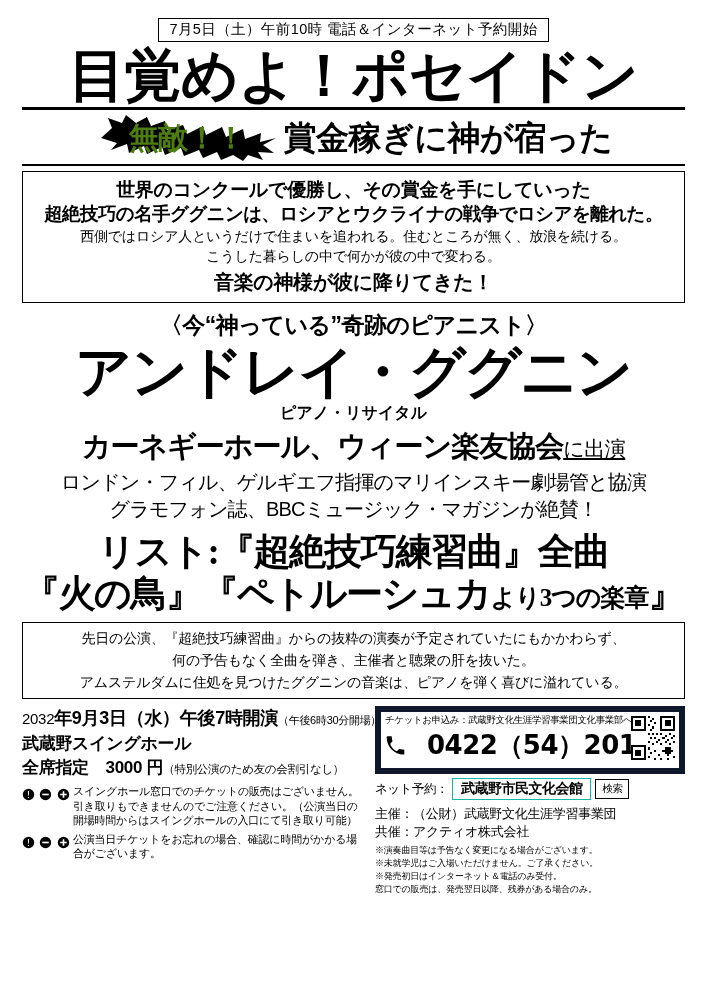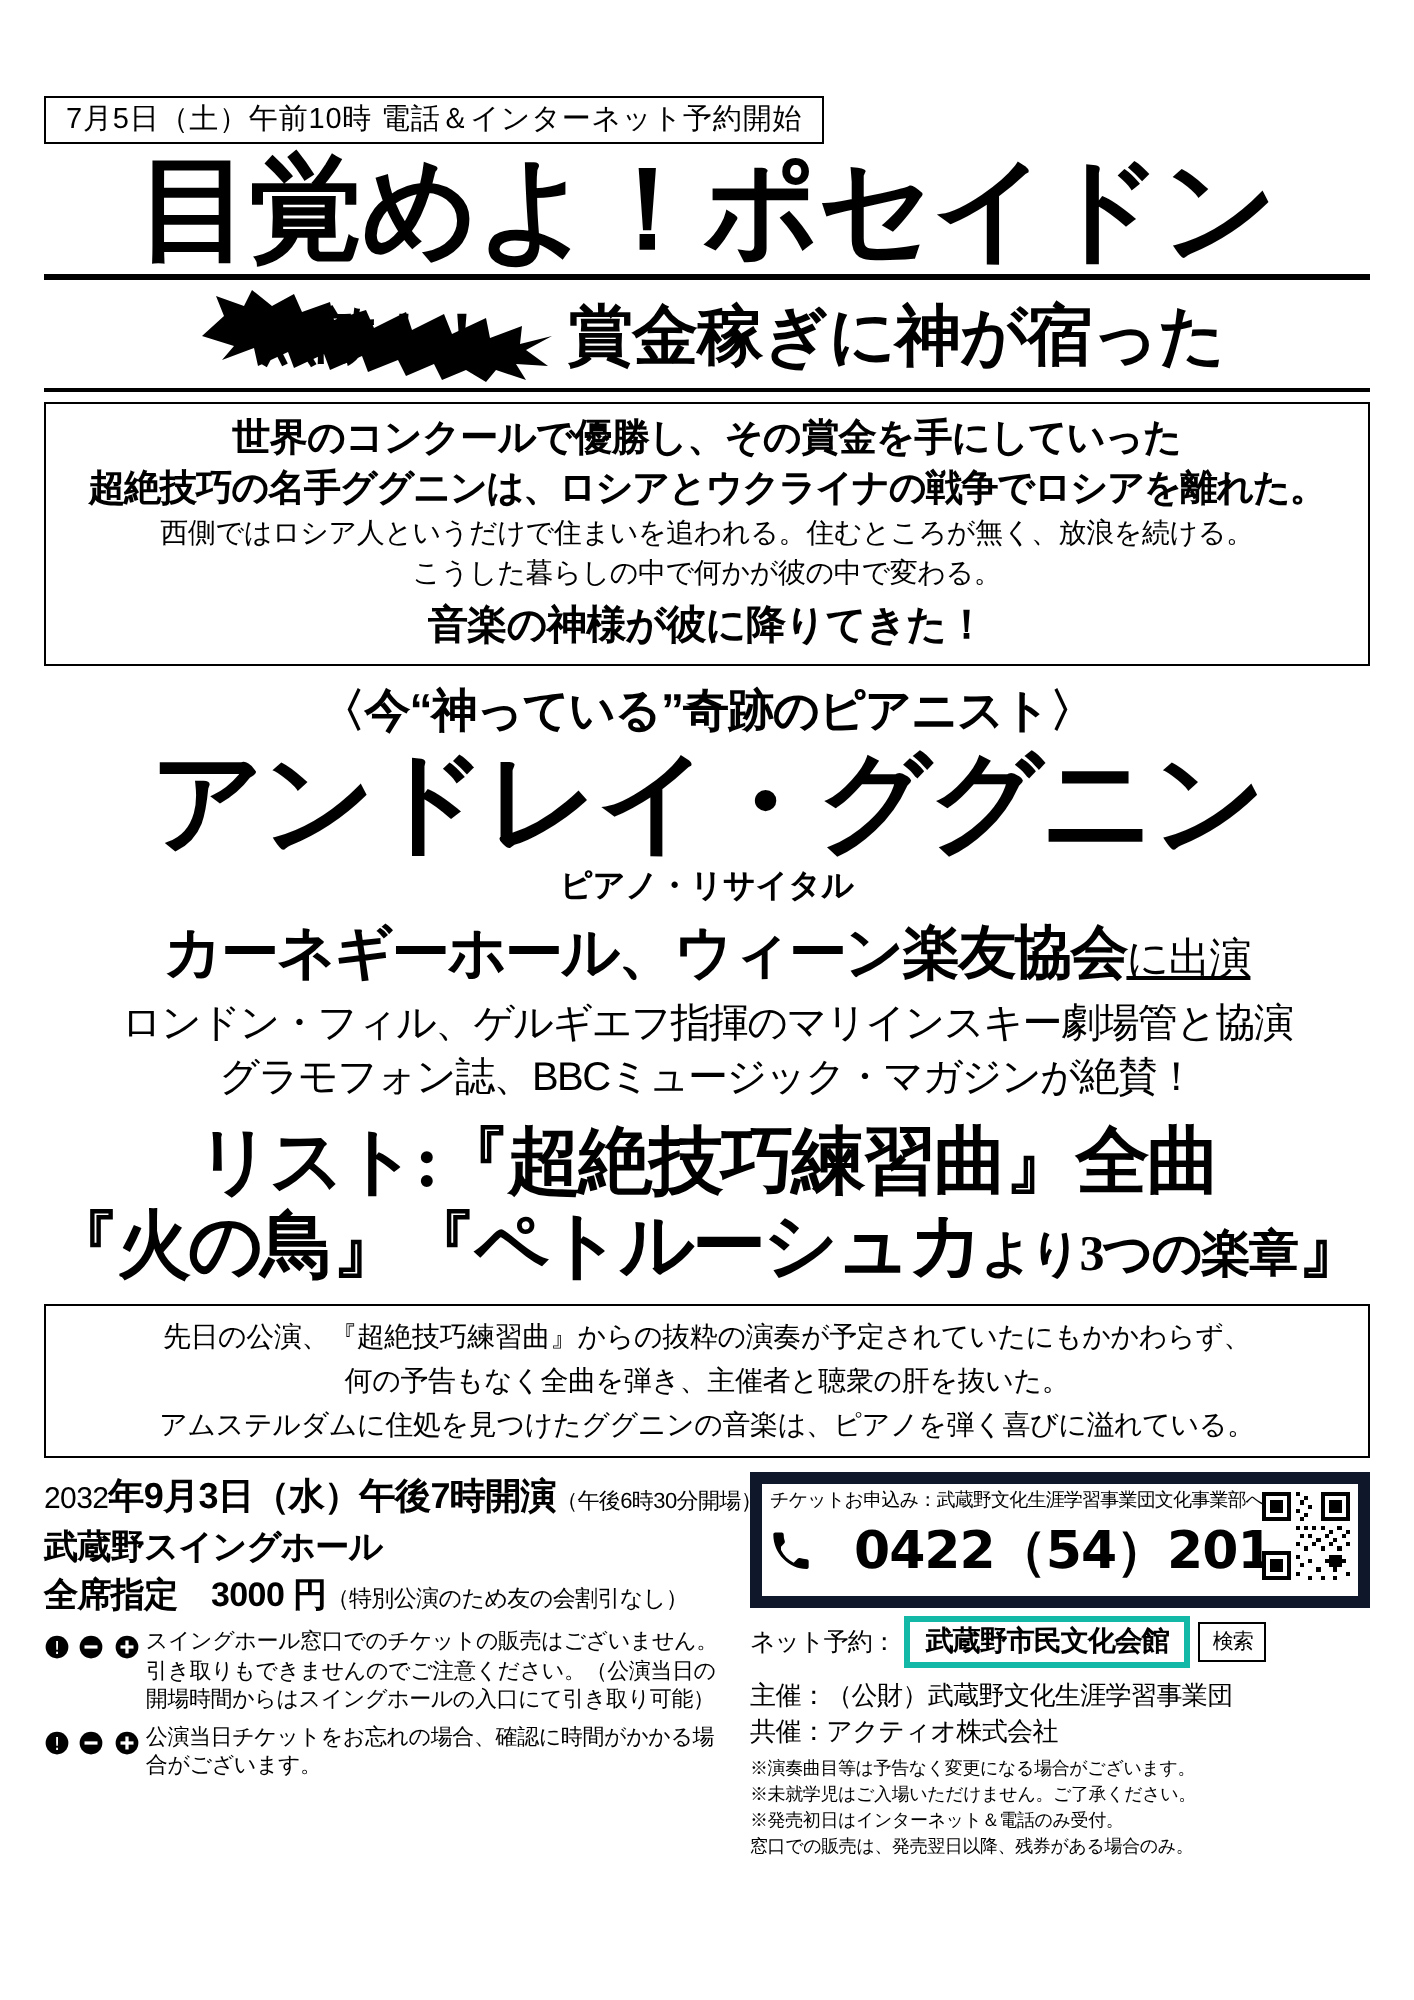--- a/index.html
+++ b/index.html
@@ -18,22 +18,22 @@
     position: relative;
     width: 707px;
     height: 1000px;
     box-sizing: border-box;
     padding: 18px 22px 10px 22px;
   }
 
   
   .topbar {
     display: flex;
+    justify-content: center;
     margin-bottom: 4px;
-    margin-top: 30px;
   }
   .topbar-inner {
     border: 1px solid #000;
     padding: 1px 10px 2px 10px;
     font-size: 14.5px;
     letter-spacing: 0.4px;
     white-space: nowrap;
   }
 
   
@@ -68,21 +68,21 @@
     display: flex;
     align-items: center;
     justify-content: center;
   }
   .burst svg { position: absolute; left: 0; top: 0; }
   .burst span {
     position: relative;
     font-family: "DejaVu Sans", sans-serif;
     font-weight: bold;
     font-size: 30px;
-    color: #000000;
+    color: #4d7c0f;
     letter-spacing: -1px;
     white-space: nowrap;
   }
   .burst-text {
     font-family: "DejaVu Sans", sans-serif;
     font-weight: bold;
     font-size: 33px;
     letter-spacing: -0.5px;
     white-space: nowrap;
   }
@@ -264,21 +264,21 @@
   }
   .net-row {
     display: flex;
     align-items: center;
     gap: 4px;
     margin-top: 4px;
     white-space: nowrap;
   }
   .net-label { font-size: 12.5px; letter-spacing: -0.5px; }
   .net-field {
-    border: 3px solid #14b8a6;
+    border: 1px solid #14b8a6;
     padding: 1px 8px;
     font-size: 14px;
     font-weight: bold;
     letter-spacing: -0.5px;
   }
   .net-btn {
     border: 1px solid #000;
     padding: 2px 6px;
     font-size: 10.5px;
     letter-spacing: -0.5px;

